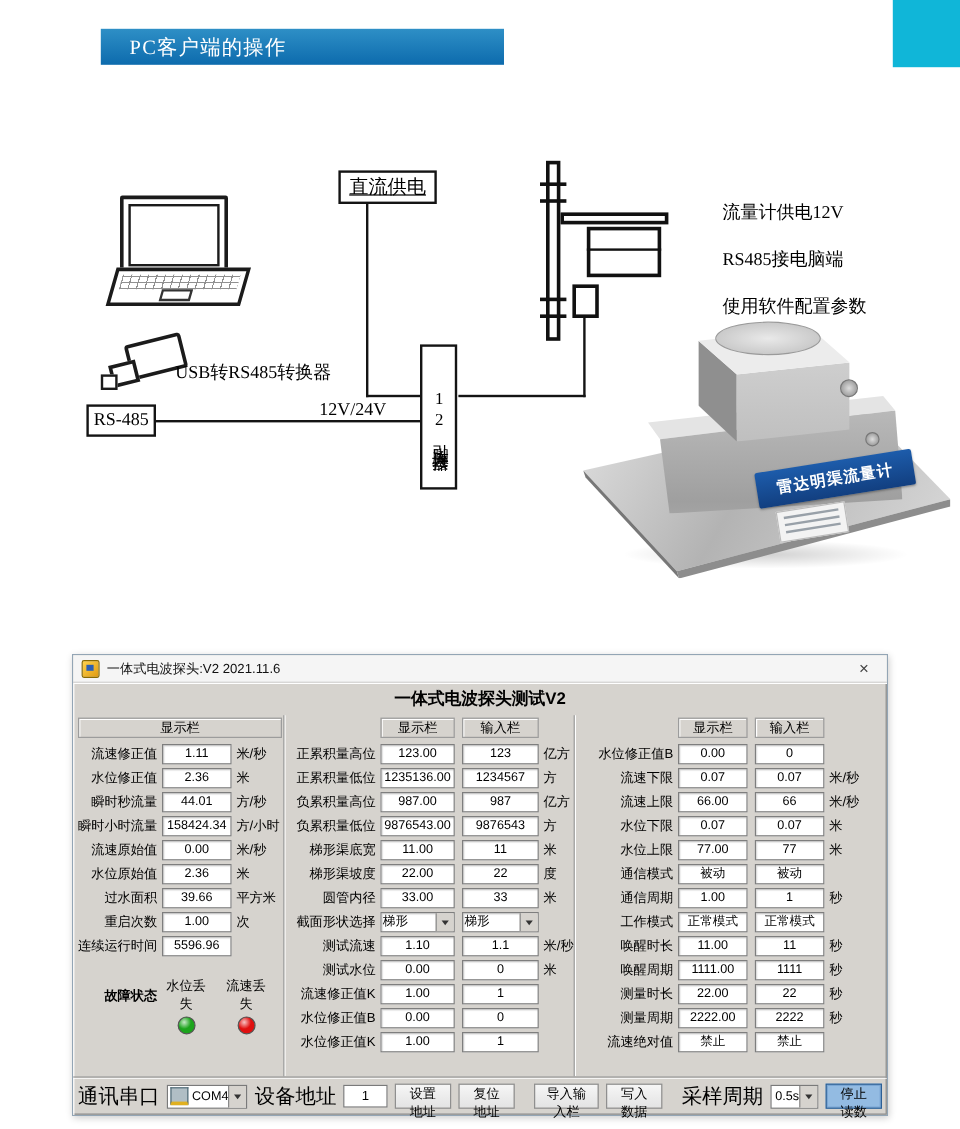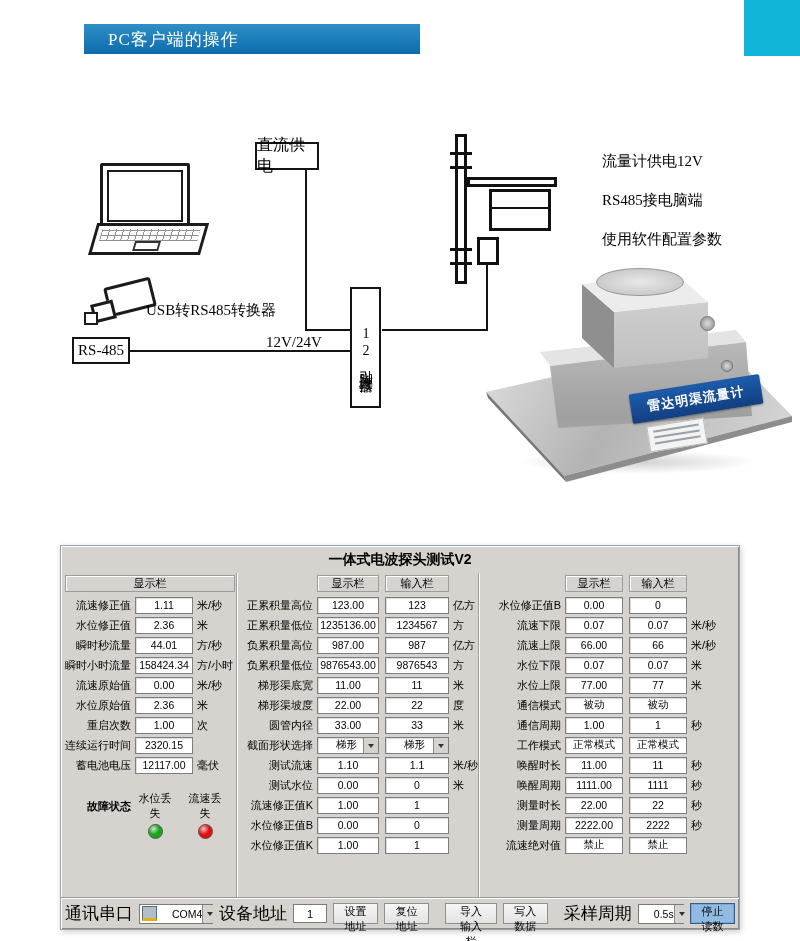--- a/index.html
+++ b/index.html
@@ -13,21 +13,21 @@
   .corner{position:absolute;left:744px;top:0;width:56px;height:56px;}
 
   
   .diagram{position:absolute;left:0;top:0;width:800px;height:530px;}
   .dline{position:absolute;background:#141414;}
   .dbox{position:absolute;border:2px solid #141414;background:#fff;display:flex;align-items:center;justify-content:center;
         font-family:"Liberation Serif","DejaVu Serif",serif;font-size:16px;box-sizing:border-box;}
   .dtext{position:absolute;font-family:"Liberation Serif","DejaVu Serif",serif;font-size:15px;white-space:nowrap;}
   .vtext{writing-mode:vertical-rl;text-orientation:upright;font-size:14px;letter-spacing:2px;}
   .notes{position:absolute;left:602px;top:152px;font-family:"Liberation Serif","DejaVu Serif",serif;font-size:15px;}
-  .notes div{margin-bottom:20px;white-space:nowrap;}
+  .notes div{margin-bottom:20px;white-space:nowrap;margin-top:16px;}
 
   
   .laptop{position:absolute;left:88px;top:163px;width:115px;height:95px;}
   .lt-screen{position:absolute;left:12px;top:0;width:84px;height:60px;border:3px solid #1b1b1b;border-radius:2px;background:#fff;}
   .lt-inner{position:absolute;left:4px;top:4px;right:4px;bottom:4px;border:2px solid #1b1b1b;}
   .lt-base{position:absolute;left:0;top:60px;width:106px;height:26px;border:3px solid #1b1b1b;background:#fff;
            transform:skewX(-16deg);transform-origin:bottom left;}
   .lt-keys{position:absolute;left:4px;top:3px;right:4px;height:12px;opacity:.65;
            background:repeating-linear-gradient(90deg,#555 0 1px,transparent 1px 7px),
                       repeating-linear-gradient(0deg,#555 0 1px,transparent 1px 5px);}
@@ -97,36 +97,36 @@
   .hc1{width:var(--box1);}
   .hc2{width:var(--box2);margin-left:6px;}
 
   .frow{display:flex;align-items:center;height:20px;}
   .flabel{width:var(--lab);margin-right:4px;text-align:right;font-size:11px;white-space:nowrap;flex:none;}
   .fbox{height:17px;background:#fff;border:1px solid #7e7e7e;box-shadow:inset 1px 1px 1px rgba(0,0,0,.15);
         font-size:10.5px;display:flex;align-items:center;justify-content:center;box-sizing:border-box;flex:none;}
   .b1{width:var(--box1);}
   .b2{width:var(--box2);margin-left:6px;}
   .funit{margin-left:4px;width:var(--unit);font-size:11px;white-space:nowrap;flex:none;}
-  .combo{justify-content:flex-start;padding-left:18px;}
+  .combo{justify-content:flex-start;padding-left:1px;}
   .ctext{flex:1;text-align:left;font-size:10.5px;}
   .cbtn{width:14px;align-self:stretch;background:#d6d3ce;border-left:1px solid #8a8a8a;display:flex;align-items:center;justify-content:center;flex:none;}
   .tri{width:0;height:0;border:3px solid transparent;border-top:4px solid #333;margin-top:4px;}
 
   .faultrow{display:flex;margin-top:16px;align-items:flex-start;}
   .faultrow .flabel{padding-top:8px;font-weight:bold;}
   .fitem{width:46px;text-align:center;margin-right:10px;font-size:11px;}
   .led{width:13px;height:13px;border-radius:50%;border:1px solid #555;margin:3px auto 0;}
 
   .bottombar{flex:none;height:31px;border-top:1px solid #9a9a9a;box-shadow:inset 0 1px 0 #fff;
              display:flex;align-items:center;padding:0 4px;gap:6px;}
   .blabel{font-size:17px;white-space:nowrap;}
   .wcombo{width:74px;height:20px;background:#fff;border:1px solid #7a7a7a;display:flex;align-items:center;box-sizing:border-box;}
   .scombo{width:46px;height:20px;background:#fff;border:1px solid #7a7a7a;display:flex;align-items:center;box-sizing:border-box;}
-  .wcombo .ctext,.scombo .ctext{padding-left:15px;font-size:10.5px;}
+  .wcombo .ctext,.scombo .ctext{padding-left:3px;font-size:10.5px;}
   .porticon{width:13px;height:11px;margin-left:2px;background:#b0bec5;border:1px solid #546e7a;border-bottom:3px solid #e0b020;flex:none;}
   .addrinput{width:58px;height:19px;background:#fff;border:1px solid #7a7a7a;display:flex;align-items:center;justify-content:center;
              font-size:11px;box-sizing:border-box;}
   .wbtn{height:21px;padding:0 9px;font-size:11px;background:linear-gradient(#f6f6f6,#e3e3e3);border:1px solid #8f8f8f;
         font-family:inherit;color:#000;}
   .g2{margin-left:10px;font-family:Liberation Serif, serif;}
   .stop{border:1px solid #2d5f94;box-shadow:inset 0 0 0 1px #7aa6d4;}
 </style>
 </head>
 <body>
@@ -143,21 +143,21 @@
     <div class="laptop">
       <div class="lt-screen">
           <div class="lt-inner"></div>
         </div>
       <div class="lt-base">
           <div class="lt-keys"></div>
           <div class="lt-pad"></div>
         </div>
     </div>
 
-    <div class="dbox" style="left:255px;top:142px;width:64px;height:28px;">直流供电</div>
+    <div class="dbox" style="left:282px;top:142px;width:82px;height:28px;text-decoration:underline;">直流供电</div>
 
     <div class="dline" style="left:305px;top:170px;width:2px;height:161px;"></div>
     <div class="dline" style="left:305px;top:329px;width:49px;height:2px;"></div>
     <div class="dline" style="left:130px;top:350px;width:222px;height:2px;"></div>
     <div class="dline" style="left:486px;top:265px;width:2px;height:66px;"></div>
     <div class="dline" style="left:382px;top:329px;width:106px;height:2px;"></div>
 
     <div class="usb">
       <div class="usb-body"></div>
         <div class="usb-plug"></div>
@@ -206,20 +206,25 @@
         </div>
       <div class="ph-label2">
           <i></i>
           <i></i>
           <i></i>
         </div>
     </div>
   </div>
 
   <div class="appwin">
+    <div class="titlebar">
+      <span class="appicon"></span>
+      <span class="wtitle">一体式电波探头:V2 2021.11.6</span>
+      <span class="close">×</span>
+    </div>
     <div class="client">
       <div class="wheading">一体式电波探头测试V2</div>
 
       <div class="panels">
 
         <div class="panel panelL">
           <div class="phead">
             <span class="hcell hfull">显示栏</span>
           </div>
           <div>
@@ -247,33 +252,33 @@
                 <span class="flabel">流速原始值</span>
                 <div class="fbox b1">0.00</div>
                 <span class="funit">米/秒</span>
               </div>
               <div class="frow">
                 <span class="flabel">水位原始值</span>
                 <div class="fbox b1">2.36</div>
                 <span class="funit">米</span>
               </div>
               <div class="frow">
+                <span class="flabel">过水面积</span>
+                <div class="fbox b1">39.66</div>
+                <span class="funit">平方米</span>
+              </div>
+              <div class="frow">
                 <span class="flabel">重启次数</span>
                 <div class="fbox b1">1.00</div>
                 <span class="funit">次</span>
               </div>
               <div class="frow">
                 <span class="flabel">连续运行时间</span>
-                <div class="fbox b1">2320.15</div>
-                <span class="funit"></span>
-              </div>
-              <div class="frow">
-                <span class="flabel">蓄电池电压</span>
-                <div class="fbox b1">12117.00</div>
-                <span class="funit">毫伏</span>
+                <div class="fbox b1">5596.96</div>
+                <span class="funit"></span>
               </div>
             </div>
           <div class="faultrow">
             <span class="flabel">故障状态</span>
             <div class="fitem">
               <span>水位丢失</span>
               <div class="led" style="background: radial-gradient(circle at 35% 30%, rgba(255, 255, 255, 0.75), rgba(255, 255, 255, 0) 45%), rgb(28, 164, 28);"></div>
             </div>
             <div class="fitem">
               <span>流速丢失</span>

